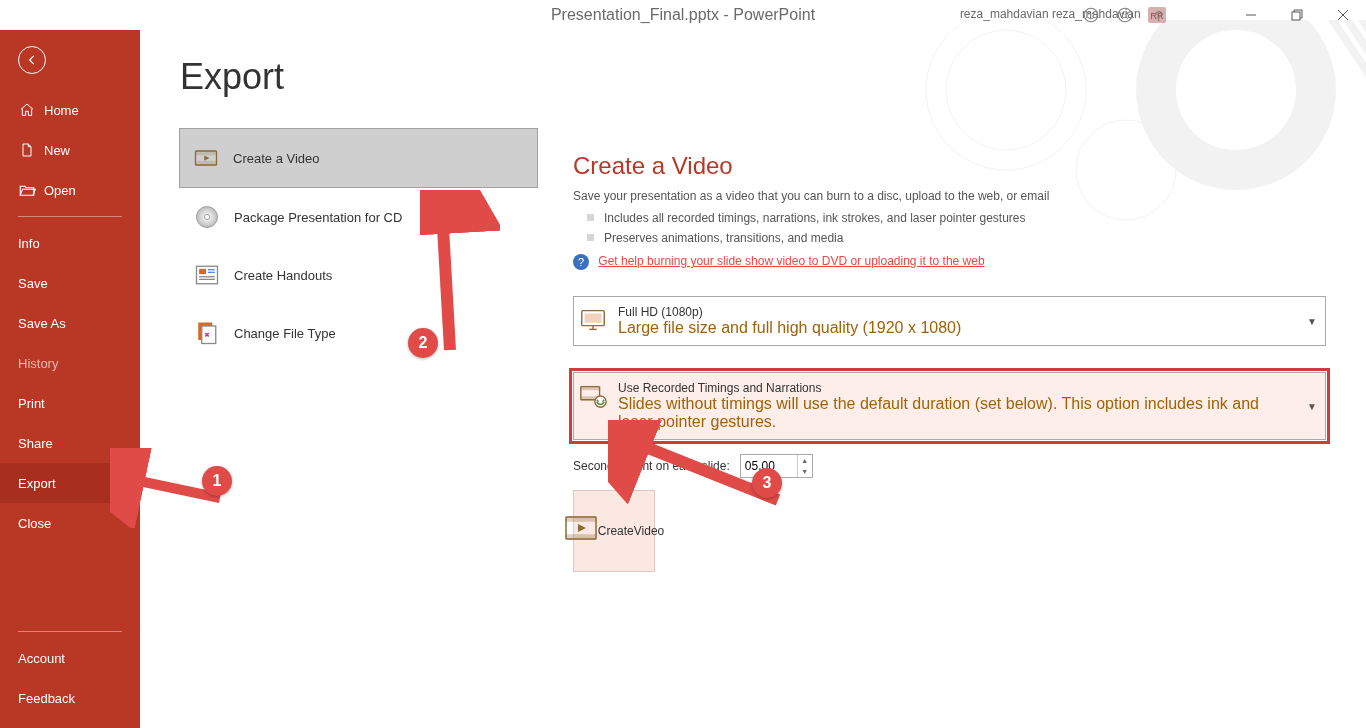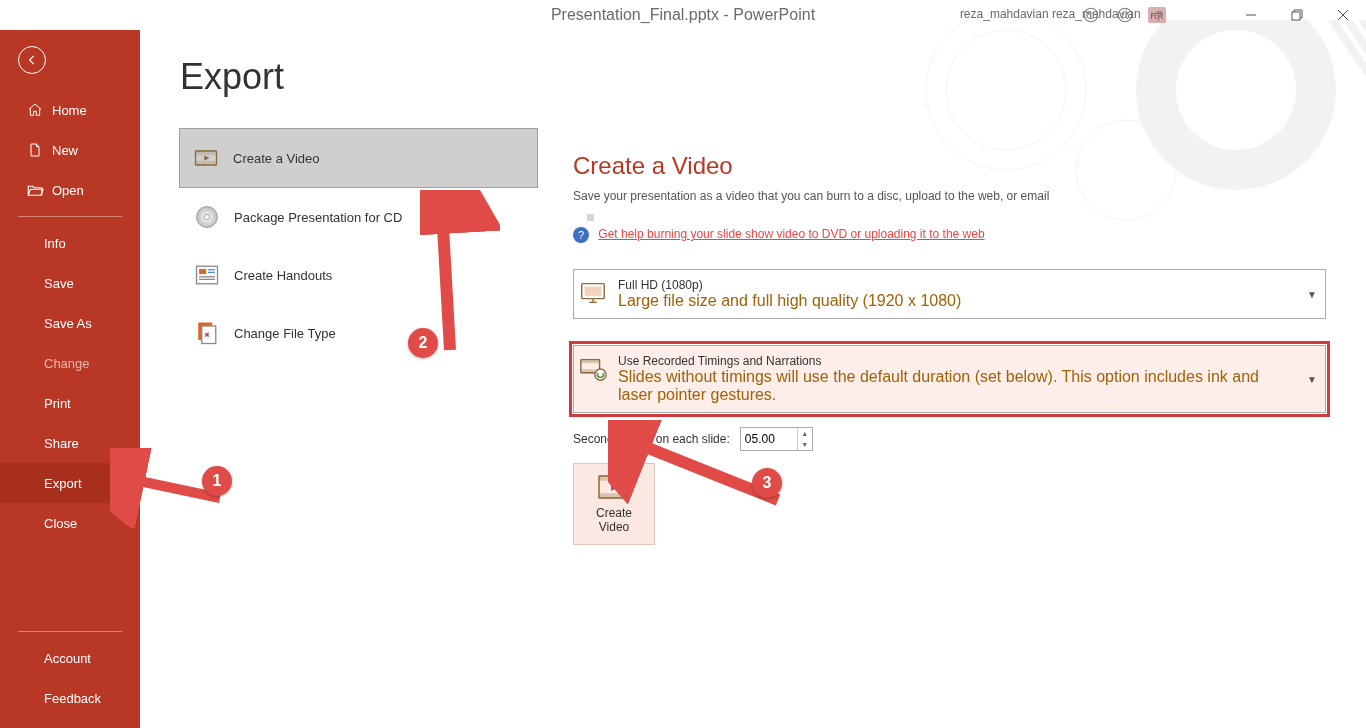--- a/index.html
+++ b/index.html
@@ -10,23 +10,23 @@
   .titlebar .badge{display:inline-block;width:18px;height:16px;line-height:18px;text-align:center;border-radius:2px;background:#d9b0b0;color:#8a4545;font-size:9px;margin-left:4px;vertical-align:middle;}
   .winbtns{position:absolute;right:0;top:0;display:flex;}
   .winbtns .wbtn{width:46px;height:30px;display:flex;align-items:center;justify-content:center;color:#666;}
   .faceicons{position:absolute;right:190px;top:0;display:flex;width:170px;justify-content:flex-end;}
   .faceicons .fbtn{width:34px;height:30px;display:flex;align-items:center;justify-content:center;color:#808080;}
 
   .main{display:flex;height:698px;}
   .sidebar{width:140px;background:#b93725;color:#fff;display:flex;flex-direction:column;}
   .sidebar .back{height:60px;display:flex;align-items:center;padding-left:18px;}
   .sidebar .back-circle{width:26px;height:26px;border:1.5px solid #fff;border-radius:50%;display:flex;align-items:center;justify-content:center;color:#fff;font-size:14px;}
-  .sidebar .item{height:40px;display:flex;align-items:center;padding-left:26px;font-size:13px;cursor:default;}
+  .sidebar .item{height:40px;display:flex;align-items:center;padding-left:18px;font-size:13px;cursor:default;}
   .sidebar .item .ic{width:18px;height:18px;margin-right:8px;display:flex;align-items:center;justify-content:center;}
-  .sidebar .item.compact{height:40px;padding-left:44px;}
+  .sidebar .item.compact{height:40px;padding-left:18px;}
   .sidebar .item.selected{background:#a82f1d;}
   .sidebar .item.dim{color:#e8b7ad;}
   .sidebar hr{border:none;border-top:1px solid rgba(255,255,255,.4);margin:6px 18px;}
   .sidebar .spacer{flex:1;}
 
   .content{flex:1;display:flex;}
   .col1{width:358px;padding:20px 0 0 40px;border-right:1px solid transparent;}
   .col1 h1{font-weight:300;font-size:36px;color:#333;margin:6px 0 20px 0;font-family:"Segoe UI Light","Segoe UI",Arial,sans-serif;}
   .exp-list{margin-top:30px;}
   .exp-item{height:58px;display:flex;align-items:center;padding-left:12px;color:#333;cursor:default;}
@@ -46,21 +46,21 @@
   .dropdown .dicon{width:30px;height:30px;margin-right:10px;color:#8e6b3a;}
   .dropdown .dtitle{font-size:12px;color:#333;}
   .dropdown .dsub{font-size:16px;color:#a16207;}
   .dropdown .caret{position:absolute;right:8px;top:50%;transform:translateY(-50%);color:#555;font-size:10px;}
   .dropdown.hl{outline:3px solid #d23b3b;outline-offset:1px;background:#feeee9;}
   .row-seconds{margin-top:14px;display:flex;align-items:center;font-size:12px;color:#333;}
   .spin{display:inline-flex;align-items:stretch;border:1px solid #aaa;margin-left:10px;height:22px;}
   .spin input{border:none;width:48px;padding:0 4px;font-size:12px;outline:none;}
   .spin .sp{width:14px;display:flex;flex-direction:column;border-left:1px solid #ccc;}
   .spin .sp div{flex:1;display:flex;align-items:center;justify-content:center;font-size:7px;color:#666;}
-  .createbtn{margin-top:12px;width:80px;height:80px;border:1px solid #e4c7bf;background:#fbe8e2;display:flex;flex-direction:column;align-items:center;justify-content:center;font-size:12px;color:#333;}
+  .createbtn{margin-top:12px;width:80px;height:80px;border:1px solid #e4c7bf;background:#fbe8e2;display:flex;flex-direction:row;align-items:center;justify-content:center;font-size:12px;color:#333;}
   .createbtn .bic{width:34px;height:26px;margin-bottom:6px;color:#8e6b3a;}
 
   
   .bgdeco{position:absolute;right:-20px;top:-10px;opacity:.1;pointer-events:none;}
 
   
   .anno{position:absolute;pointer-events:none;}
   .anno-circle{width:30px;height:30px;border-radius:50%;background:#e04b47;color:#fff;display:flex;align-items:center;justify-content:center;font-size:16px;font-weight:600;box-shadow:0 1px 3px rgba(0,0,0,.3);}
   svg{display:block;}
 </style>
@@ -154,21 +154,21 @@
     <div class="item compact">
         <span>Info</span>
       </div>
     <div class="item compact">
         <span>Save</span>
       </div>
     <div class="item compact">
         <span>Save As</span>
       </div>
     <div class="item compact dim">
-        <span>Change</span>
+        <span>History</span>
       </div>
     <div class="item compact">
         <span>Print</span>
       </div>
     <div class="item compact">
         <span>Share</span>
       </div>
     <div class="item compact selected">
         <span>Export</span>
       </div>
@@ -254,20 +254,25 @@
         </div>
       </div>
     </div>
 
     <div class="col2">
       <h2>Create a Video</h2>
       <div class="desc">Save your presentation as a video that you can burn to a disc, upload to the web, or email</div>
       <div class="bullets">
         <div class="b">
             <span class="sq"></span>
+            <span>Includes all recorded timings, narrations, ink strokes, and laser pointer gestures</span>
+          </div>
+        <div class="b">
+            <span class="sq"></span>
+            <span>Preserves animations, transitions, and media</span>
           </div>
       </div>
       <div class="help">
         <span class="qmark">?</span>
         <a href="#">Get help burning your slide show video to DVD or uploading it to the web</a>
       </div>
 
       <div class="dropdown">
         <span class="dicon">
             <svg width="30" height="30" viewBox="0 0 32 32" fill="none" stroke="#8e6b3a" stroke-width="1.5">

